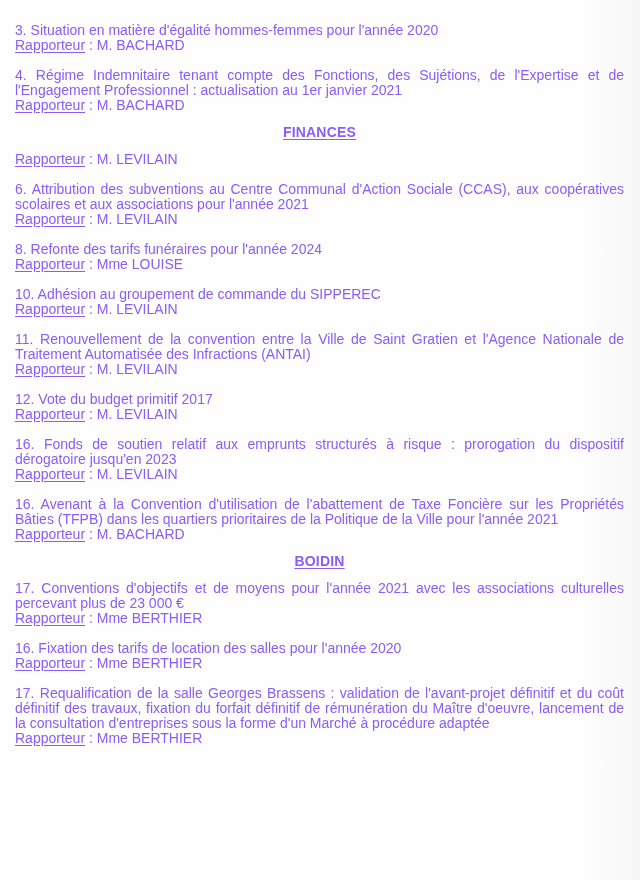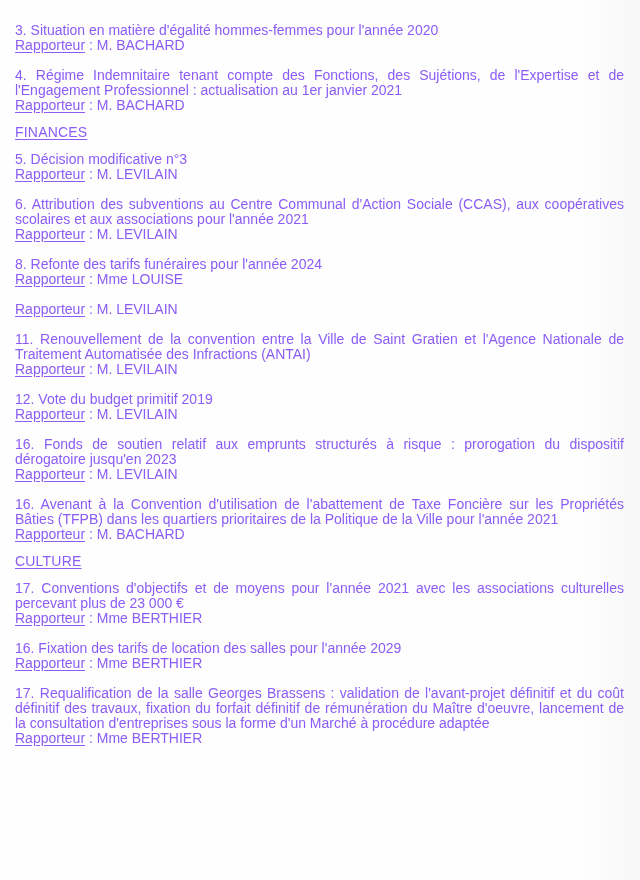--- a/index.html
+++ b/index.html
@@ -47,95 +47,96 @@
   }
   .rapporteur-line {
     text-align: left;
   }
   .rapporteur-label {
     text-decoration: underline;
     text-underline-offset: 2px;
   }
   .section-header {
     margin: -3px 0 12px 0;
-    font-weight: 400;
+    font-weight: 700;
     text-decoration: underline;
     text-underline-offset: 2px;
     letter-spacing: 0.2px;
+    text-align: center;
   }
 </style>
 </head>
 <body>
 
 <div class="page">
   <div class="doc" id="doc-content">
   <div class="item">
     <p class="title"><span class="num">3.</span> <span class="title-text">Situation en matière d'égalité hommes-femmes pour l'année 2020</span></p>
     <p class="rapporteur-line"><span class="rapporteur-label">Rapporteur</span><span class="rapporteur-sep"> : </span><span class="rapporteur-name">M. BACHARD</span></p>
   </div>
 
   <div class="item">
     <p class="title"><span class="num">4.</span> <span class="title-text">Régime Indemnitaire tenant compte des Fonctions, des Sujétions, de l'Expertise et de l'Engagement Professionnel : actualisation au 1er janvier 2021</span></p>
     <p class="rapporteur-line"><span class="rapporteur-label">Rapporteur</span><span class="rapporteur-sep"> : </span><span class="rapporteur-name">M. BACHARD</span></p>
   </div>
 
   <div class="item section-header"><span>FINANCES</span></div>
 
   <div class="item">
-    <p class="title"><span class="num">5.</span> <span class="title-text">Décision modificative n°3</span></p>
     <p class="rapporteur-line"><span class="rapporteur-label">Rapporteur</span><span class="rapporteur-sep"> : </span><span class="rapporteur-name">M. LEVILAIN</span></p>
   </div>
 
   <div class="item">
     <p class="title"><span class="num">6.</span> <span class="title-text">Attribution des subventions au Centre Communal d'Action Sociale (CCAS), aux coopératives scolaires et aux associations pour l'année 2021</span></p>
     <p class="rapporteur-line"><span class="rapporteur-label">Rapporteur</span><span class="rapporteur-sep"> : </span><span class="rapporteur-name">M. LEVILAIN</span></p>
   </div>
 
 
   <div class="item">
     <p class="title"><span class="num">8.</span> <span class="title-text">Refonte des tarifs funéraires pour l'année 2024</span></p>
     <p class="rapporteur-line"><span class="rapporteur-label">Rapporteur</span><span class="rapporteur-sep"> : </span><span class="rapporteur-name">Mme LOUISE</span></p>
   </div>
 
   <div class="item">
   </div>
 
   <div class="item">
+    <p class="title"><span class="num">10.</span> <span class="title-text">Adhésion au groupement de commande du SIPPEREC</span></p>
     <p class="rapporteur-line"><span class="rapporteur-label">Rapporteur</span><span class="rapporteur-sep"> : </span><span class="rapporteur-name">M. LEVILAIN</span></p>
   </div>
 
   <div class="item">
     <p class="title"><span class="num">11.</span> <span class="title-text">Renouvellement de la convention entre la Ville de Saint Gratien et l'Agence Nationale de Traitement Automatisée des Infractions (ANTAI)</span></p>
     <p class="rapporteur-line"><span class="rapporteur-label">Rapporteur</span><span class="rapporteur-sep"> : </span><span class="rapporteur-name">M. LEVILAIN</span></p>
   </div>
 
   <div class="item">
-    <p class="title"><span class="num">12.</span> <span class="title-text">Vote du budget primitif 2019</span></p>
+    <p class="title"><span class="num">12.</span> <span class="title-text">Vote du budget primitif 2017</span></p>
     <p class="rapporteur-line"><span class="rapporteur-label">Rapporteur</span><span class="rapporteur-sep"> : </span><span class="rapporteur-name">M. LEVILAIN</span></p>
   </div>
 
   <div class="item">
     <p class="title"><span class="num">16.</span> <span class="title-text">Fonds de soutien relatif aux emprunts structurés à risque : prorogation du dispositif dérogatoire jusqu'en 2023</span></p>
     <p class="rapporteur-line"><span class="rapporteur-label">Rapporteur</span><span class="rapporteur-sep"> : </span><span class="rapporteur-name">M. LEVILAIN</span></p>
   </div>
 
   <div class="item">
     <p class="title"><span class="num">16.</span> <span class="title-text">Avenant à la Convention d'utilisation de l'abattement de Taxe Foncière sur les Propriétés Bâties (TFPB) dans les quartiers prioritaires de la Politique de la Ville pour l'année 2021</span></p>
     <p class="rapporteur-line"><span class="rapporteur-label">Rapporteur</span><span class="rapporteur-sep"> : </span><span class="rapporteur-name">M. BACHARD</span></p>
   </div>
 
-  <div class="item section-header"><span>CULTURE</span></div>
+  <div class="item section-header"><span>BOIDIN</span></div>
 
   <div class="item">
     <p class="title"><span class="num">17.</span> <span class="title-text">Conventions d'objectifs et de moyens pour l'année 2021 avec les associations culturelles percevant plus de 23 000 €</span></p>
     <p class="rapporteur-line"><span class="rapporteur-label">Rapporteur</span><span class="rapporteur-sep"> : </span><span class="rapporteur-name">Mme BERTHIER</span></p>
   </div>
 
   <div class="item">
-    <p class="title"><span class="num">16.</span> <span class="title-text">Fixation des tarifs de location des salles pour l'année 2029</span></p>
+    <p class="title"><span class="num">16.</span> <span class="title-text">Fixation des tarifs de location des salles pour l'année 2020</span></p>
     <p class="rapporteur-line"><span class="rapporteur-label">Rapporteur</span><span class="rapporteur-sep"> : </span><span class="rapporteur-name">Mme BERTHIER</span></p>
   </div>
 
   <div class="item">
     <p class="title"><span class="num">17.</span> <span class="title-text">Requalification de la salle Georges Brassens : validation de l'avant-projet définitif et du coût définitif des travaux, fixation du forfait définitif de rémunération du Maître d'oeuvre, lancement de la consultation d'entreprises sous la forme d'un Marché à procédure adaptée</span></p>
     <p class="rapporteur-line"><span class="rapporteur-label">Rapporteur</span><span class="rapporteur-sep"> : </span><span class="rapporteur-name">Mme BERTHIER</span></p>
   </div>
 </div>
 </div>
 

